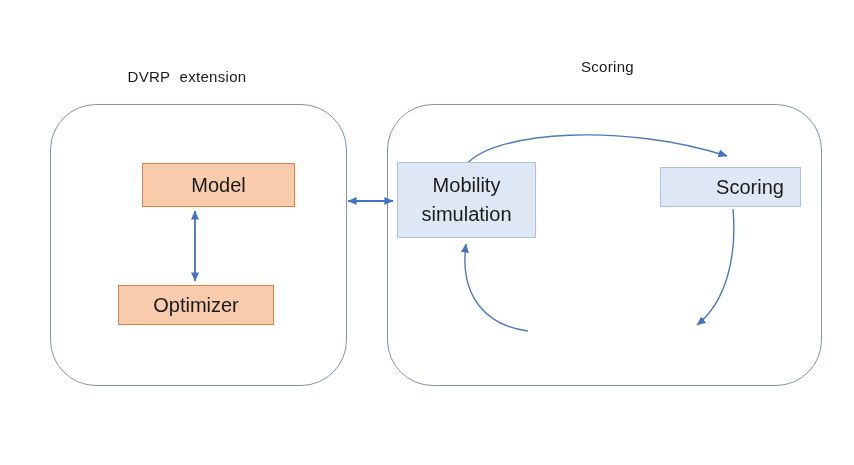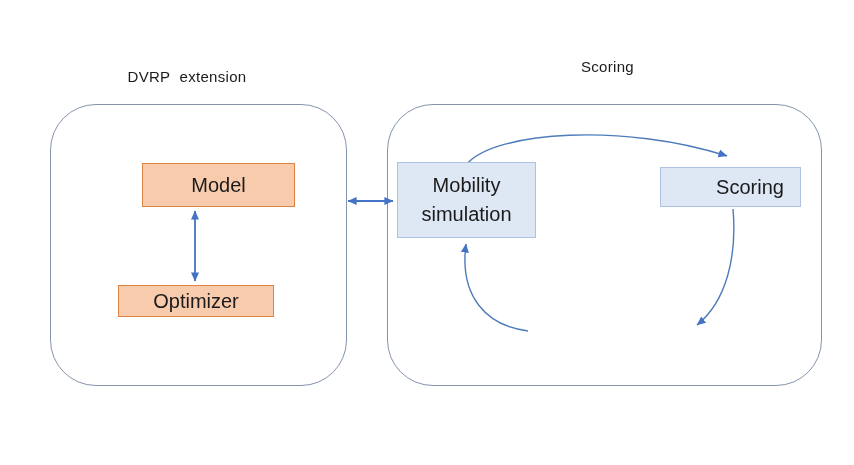--- a/index.html
+++ b/index.html
@@ -56,21 +56,21 @@
   }
   .node-orange{
     background:var(--orange-box-fill);
     border:1.6px solid var(--orange-box-border);
   }
   .node-blue{
     background:var(--blue-box-fill);
     border:1.2px solid var(--blue-box-border);
   }
   .node-model{left:118px;top:163px;width:153px;height:44px;margin-left:24px;}
-  .node-optimizer{left:118px;top:285px;width:156px;height:32px;}
+  .node-optimizer{left:118px;top:285px;width:156px;height:40px;}
   .node-mobility{left:397px;top:162px;width:139px;height:76px;padding:2px 0;}
   .node-scoring{left:660px;top:167px;width:141px;height:40px;padding-left:39px;}
   .node-replanning{left:528px;top:308px;width:159px;height:42px;}
   svg.arrow-layer{
     position:absolute;left:0;top:0;width:854px;height:465px;
     pointer-events:none;
   }
   svg.arrow-layer .head{fill:var(--arrow-blue);}
   .straight-arrow{stroke:var(--arrow-blue);stroke-width:1.8;fill:none;}
   .curve-arrow{stroke:var(--curve-blue);stroke-width:1.4;fill:none;}

